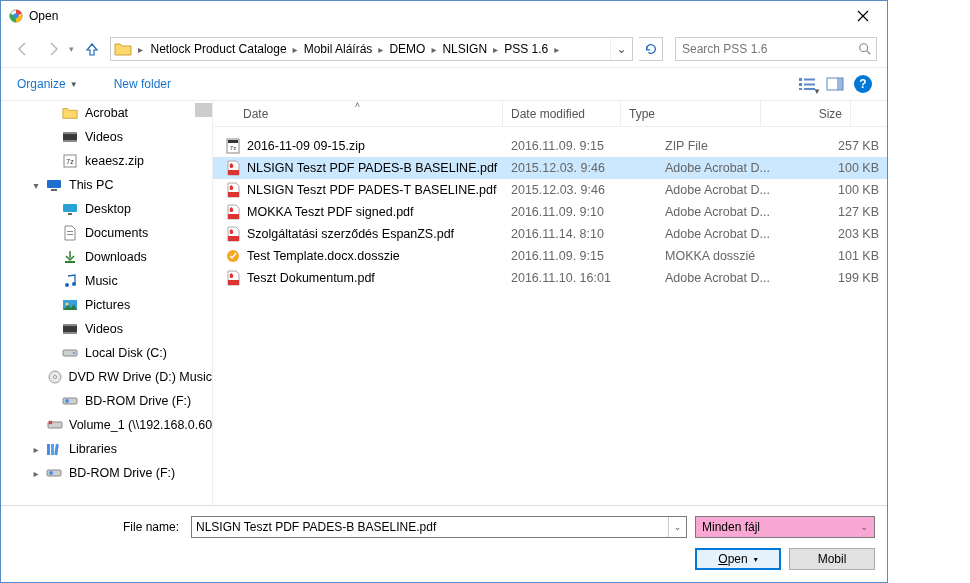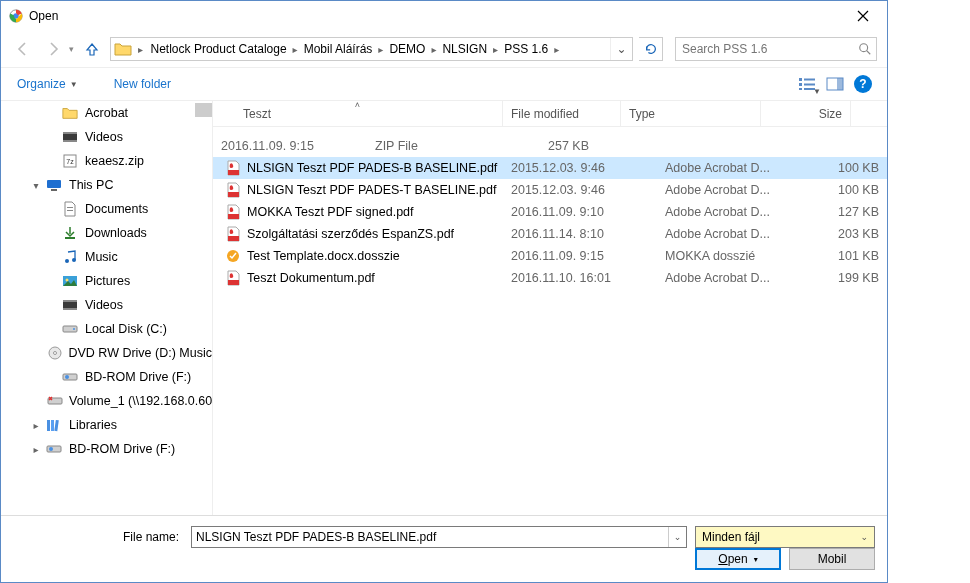--- a/index.html
+++ b/index.html
@@ -53,27 +53,27 @@
   .fl-rows { flex:1; overflow:auto; padding-top:8px;}
   .row { height:22px; display:flex; align-items:center; }
   .row.selected { background:#cce8ff; }
   .row .c { padding:0 8px; overflow:hidden; text-overflow:ellipsis; white-space:nowrap; color:#000;}
   .row .c-name { width:290px; display:flex; align-items:center; gap:6px; padding-left:12px;}
   .row .file-ico { width:16px; height:16px; display:inline-flex; align-items:center; justify-content:center;}
   .row .c-date { width:118px; color:#666;}
   .row .c-type { width:140px; color:#666;margin-left:36px;}
   .row .c-size { width:90px; text-align:right; color:#666;}
 
-  .footer { border-top:1px solid #ddd; padding:10px 12px 12px; display:flex; flex-direction:column; font-size:12px;}
+  .footer { border-top:1px solid #ddd; padding:10px 12px 12px; display:flex; flex-direction:column; gap:10px; font-size:12px;}
   .fn-row { display:flex; align-items:center; gap:8px; }
   .fn-label { width:170px; text-align:right; padding-right:4px;}
   .fn-input-wrap { flex:1; height:22px; border:1px solid #7a7a7a; display:flex; align-items:center; }
   .fn-input-wrap input { flex:1; border:none; outline:none; padding:0 4px; font-size:12px;}
   .fn-dd { width:18px; height:20px; border-left:1px solid #ccc; display:flex; align-items:center; justify-content:center; font-size:9px; color:#555;}
-  .filter { width:180px; height:22px; border:1px solid #7a7a7a; display:flex; align-items:center; padding:0 6px; background:#fef9c3;}
+  .filter { width:180px; height:22px; border:1px solid #7a7a7a; display:flex; align-items:center; padding:0 6px; background:#f9a8d4;}
   .filter span:first-child { flex:1; }
   .btn-row { display:flex; justify-content:flex-end; gap:8px; padding-right:0;}
   .btn { width:86px; height:22px; border:1px solid #adadad; background:#e1e1e1; display:flex; align-items:center; justify-content:center; font-size:12px;}
   .btn.primary { border:2px solid #0078d7; background:#e5f1fb;}
 
   svg { display:block; }
 </style>
 </head>
 <body>
 
@@ -215,20 +215,30 @@
             <svg width="16" height="14" viewBox="0 0 16 14">
               <rect x="1" y="2" width="14" height="8" fill="#1f6fd0" rx="1"></rect>
               <rect x="5" y="11" width="6" height="2" fill="#666"></rect>
             </svg>
           </span>
           <span>This PC</span>
         </div>
         <div class="tree-item ind2">
           <span class="exp"></span>
           <span class="ico">
+            <svg width="16" height="14" viewBox="0 0 16 14">
+              <rect x="1" y="2" width="14" height="8" fill="#29a3d6" rx="1"></rect>
+              <rect x="6" y="11" width="4" height="2" fill="#666"></rect>
+            </svg>
+          </span>
+          <span>Desktop</span>
+        </div>
+        <div class="tree-item ind2">
+          <span class="exp"></span>
+          <span class="ico">
             <svg width="14" height="16" viewBox="0 0 14 16">
               <path d="M2 1 L9 1 L12 4 L12 15 L2 15 Z" fill="#fff" stroke="#888"></path>
               <rect x="4" y="6" width="6" height="1" fill="#888"></rect>
               <rect x="4" y="9" width="6" height="1" fill="#888"></rect>
             </svg>
           </span>
           <span>Documents</span>
         </div>
         <div class="tree-item ind2">
           <span class="exp"></span>
@@ -332,34 +342,44 @@
               <circle cx="5" cy="6" r="2" fill="#4a90e2"></circle>
             </svg>
           </span>
           <span>BD-ROM Drive (F:)</span>
         </div>
       </div>
     <div class="filelist">
       <div class="fl-header">
         <div class="col col-name">
           <span class="sort-caret">˄</span>
-          <span>Teszt</span>
+          <span>Date</span>
         </div>
         <div class="col col-date">
-            <span>File modified</span>
+            <span>Date modified</span>
           </div>
         <div class="col col-type">
             <span>Type</span>
           </div>
         <div class="col col-size">
             <span>Size</span>
           </div>
       </div>
       <div class="fl-rows" id="rows">
           <div class="row">
+            <div class="c c-name">
+              <span class="file-ico">
+                <svg width="16" height="16" viewBox="0 0 16 16">
+                  <rect x="2" y="1" width="12" height="14" fill="#fff" stroke="#888"></rect>
+                  <rect x="3" y="2" width="10" height="3" fill="#333"></rect>
+                  <text x="8" y="12" font-size="6" text-anchor="middle" fill="#333">7z</text>
+                </svg>
+              </span>
+              <span>2016-11-09 09-15.zip</span>
+            </div>
             <div class="c c-date">2016.11.09. 9:15</div>
             <div class="c c-type">ZIP File</div>
             <div class="c c-size">257 KB</div>
           </div>
           <div class="row selected">
             <div class="c c-name">
               <span class="file-ico">
                 <svg width="16" height="16" viewBox="0 0 16 16">
                   <path d="M3 1 L11 1 L14 4 L14 15 L3 15 Z" fill="#fff" stroke="#aaa"></path>
                   <rect x="3" y="10" width="11" height="5" fill="#d33"></rect>

